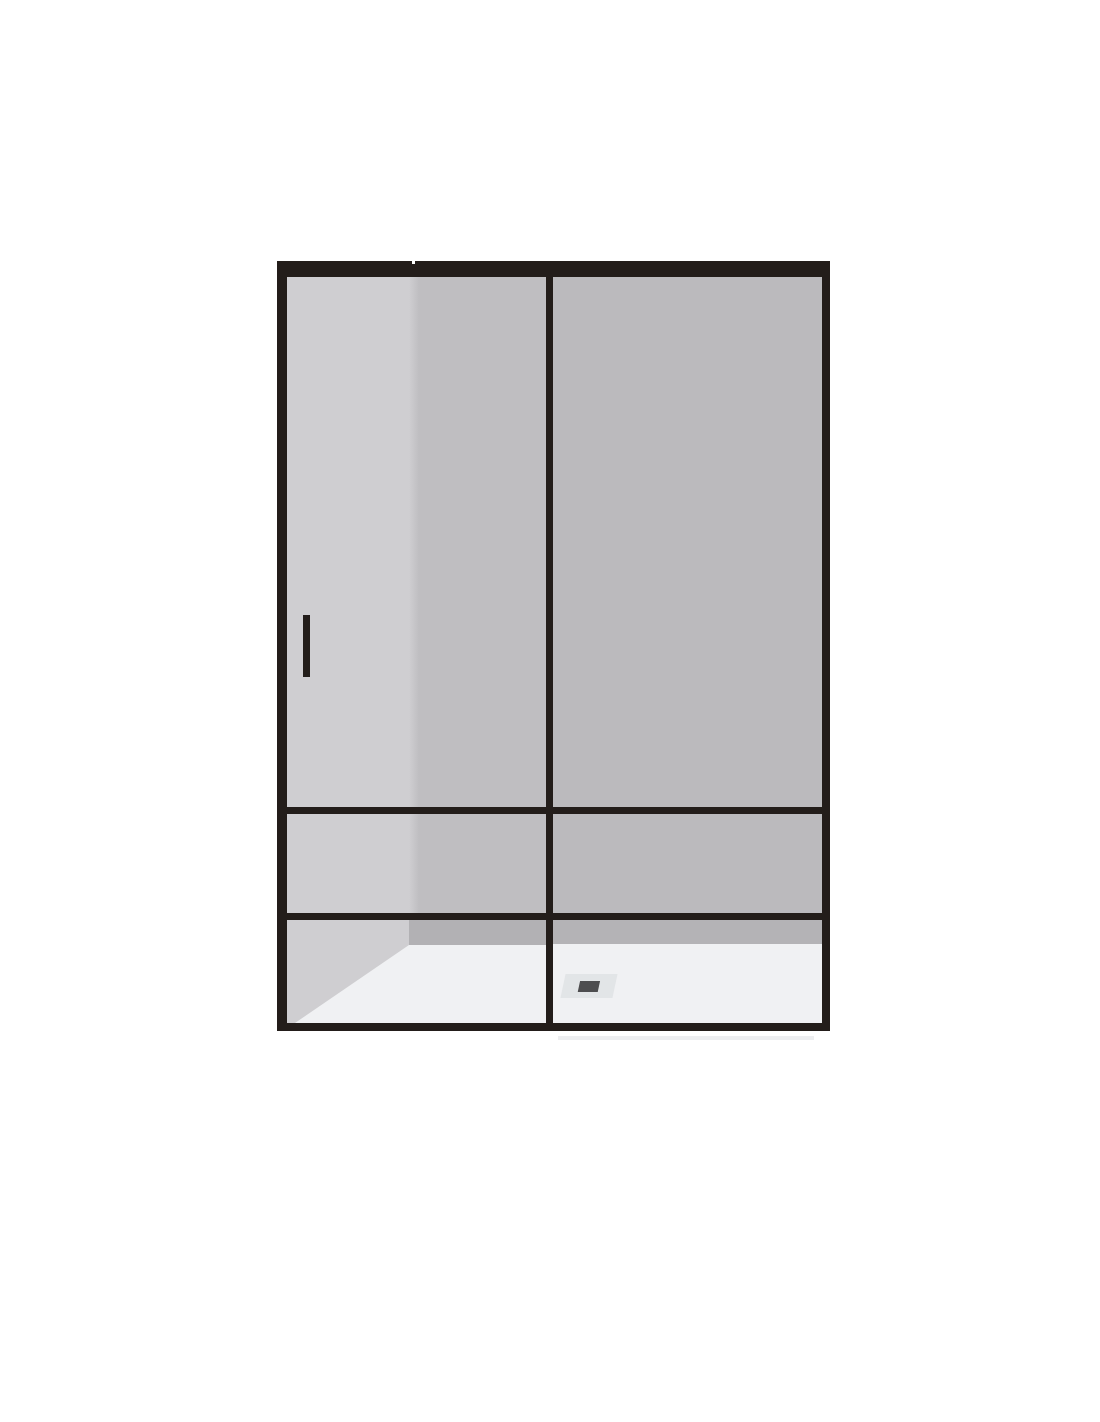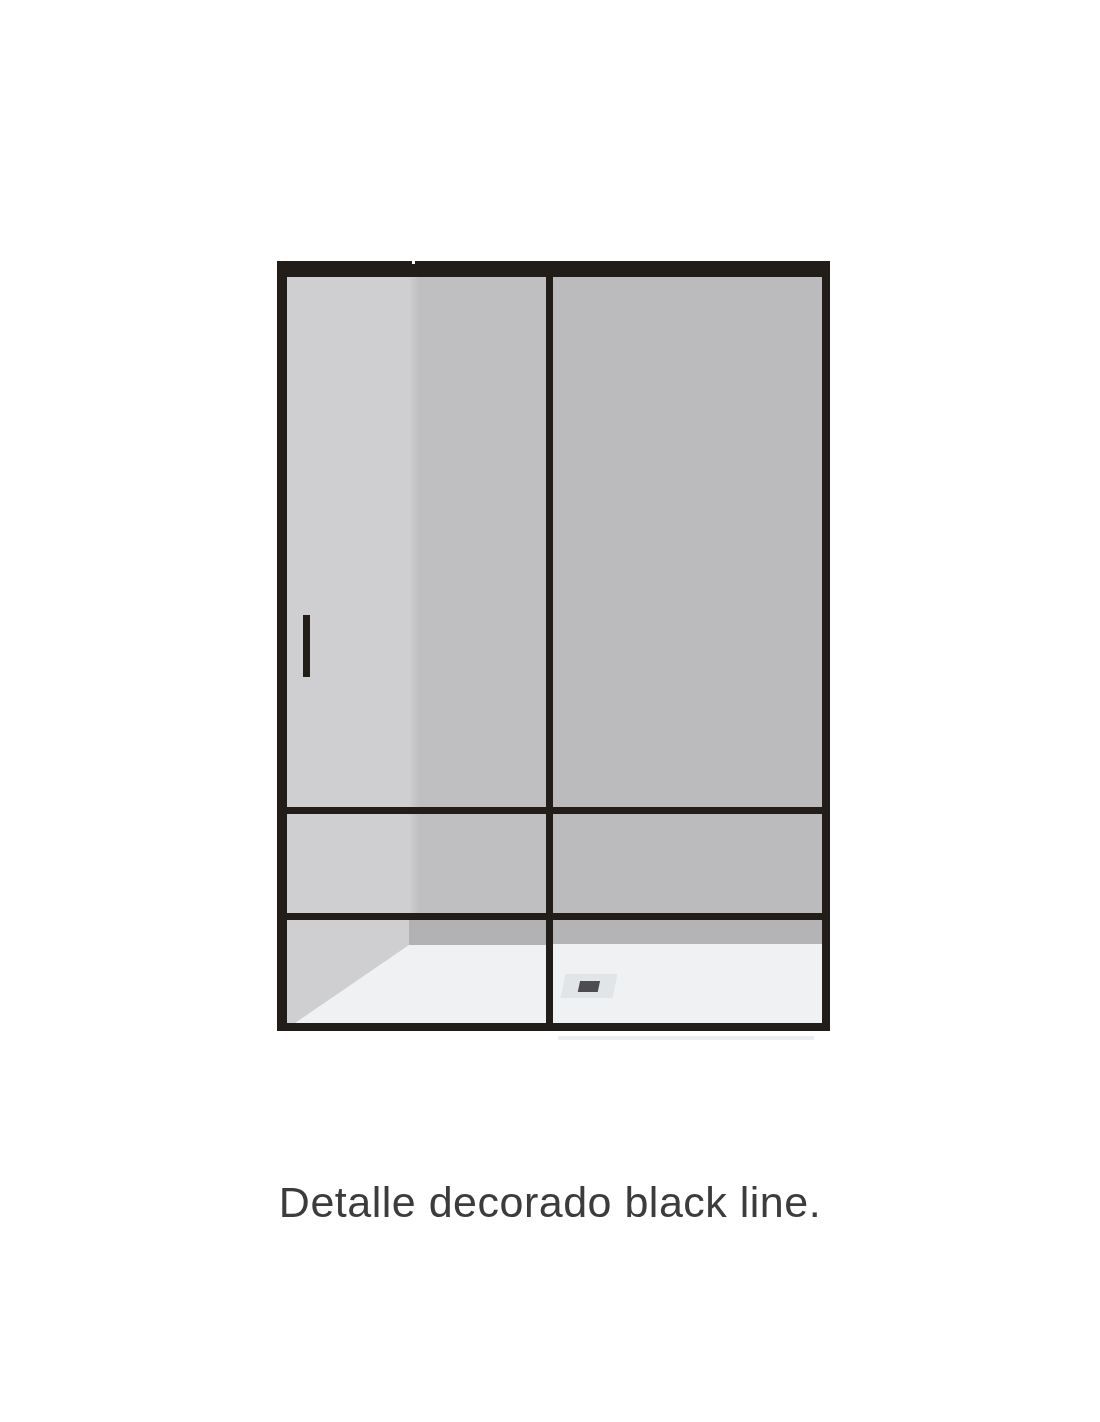--- a/index.html
+++ b/index.html
@@ -168,15 +168,14 @@
     <div class="post center-post"></div>
     <div class="post right-post"></div>
     <div class="rail bottom-rail"></div>
     <div class="seam"></div>
 
     <div class="handle"></div>
   </div>
 
   <div class="tray-shadow"></div>
 
-  <div class="caption">Detalle decorado black line.</div>
 
 </div>
 
 </body></html>

